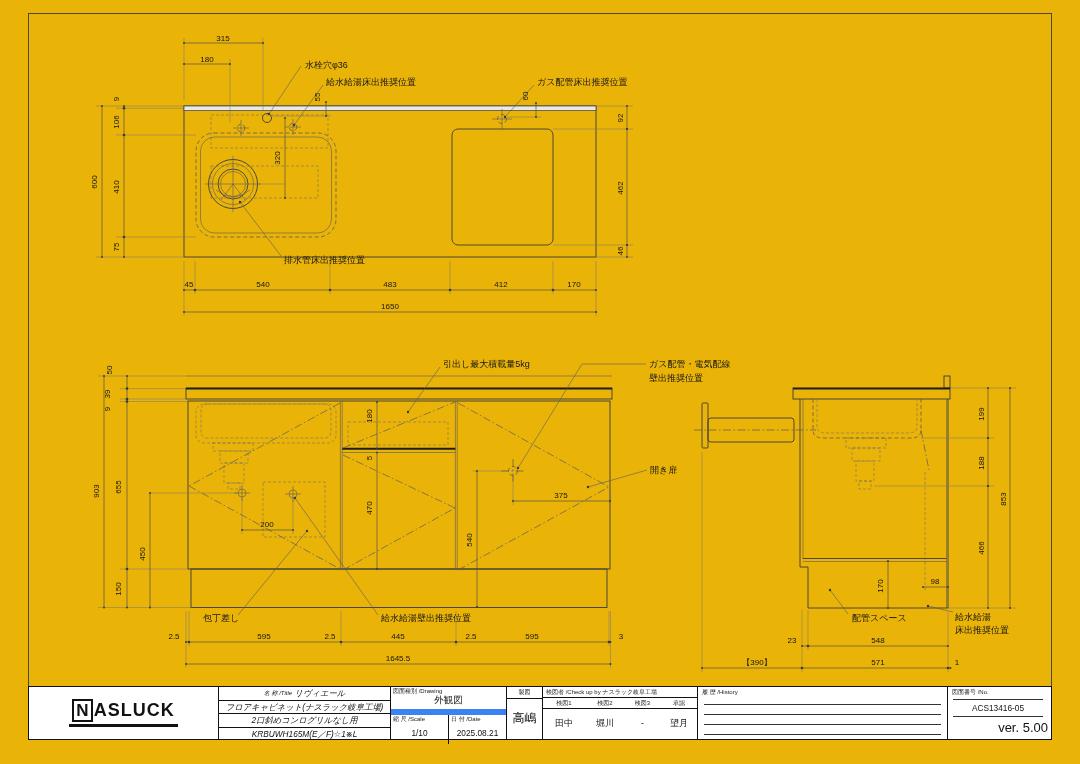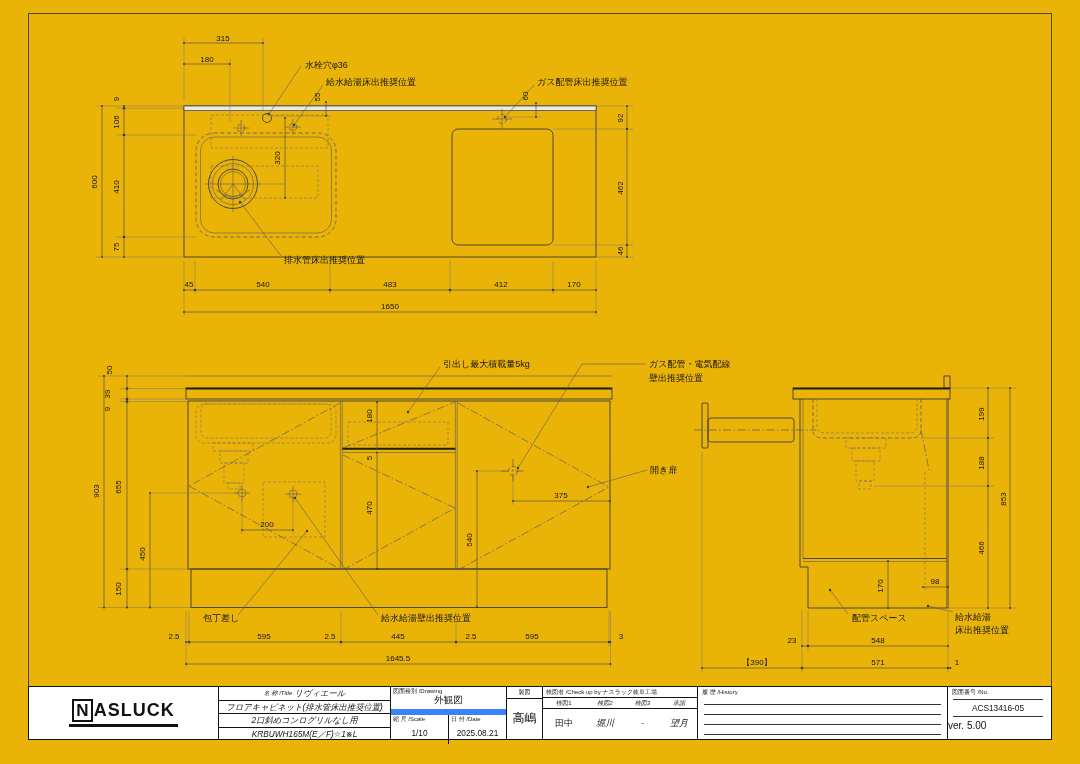--- a/index.html
+++ b/index.html
@@ -40,32 +40,32 @@
   .dc-sub+.dc-sub{border-left:1px solid #111;}
   .dc-sub .tiny{position:absolute;left:2px;top:1px;}
   .dc-sub .val{font-size:8.3px;padding-bottom:6px;}
   .drafter-cell{left:477px;width:36px;}
   .dr-h{height:11px;border-bottom:1px solid #111;display:flex;align-items:center;justify-content:center;}
   .dr-v{height:39px;display:flex;align-items:center;justify-content:center;font-size:12px;}
   .check-cell{left:513px;width:155px;}
   .ck-h{height:11px;border-bottom:1px solid #111;display:flex;align-items:center;padding-left:3px;box-sizing:border-box;}
   .ck-grid{display:grid;grid-template-columns:42px 40px 35px 38px;grid-template-rows:11px 28px;}
   .ck-grid>div{display:flex;align-items:center;justify-content:center;box-sizing:border-box;}
-  .ck-grid>div:nth-child(n+2):not(:nth-child(5)){border-left:0px;font-style:italic;}
+  .ck-grid>div:nth-child(n+2):not(:nth-child(5)){border-left:0px;}
   .ckc{border-left:1px solid #111;}
   .ckh{border-bottom:1px solid #111;}
   .ckv{font-size:9px;}
   .history-cell{left:668px;width:250px;}
   .hist-label{position:absolute;left:4px;top:2px;}
   .hline{position:absolute;left:6px;right:6px;border-top:0.8px solid #333;}
   .no-cell{left:918px;width:101px;display:flex;flex-direction:column;}
   .no-label{padding:2px 0 0 4px;}
   .no-line{border-top:1px solid #333;margin:3px 5px 0 5px;}
   .no-val{text-align:center;font-size:8.3px;padding-top:3px;}
-  .no-ver{text-align:left;font-size:10px;padding-top:3px;}
+  .no-ver{text-align:right;font-size:13px;padding-top:3px;}
 </style>
 </head>
 <body>
 
 <div id="sheet">
 
 <svg width="1080" height="764" viewBox="0 0 1080 764">
   <defs>
     <marker id="dt" markerWidth="4" markerHeight="4" refX="2" refY="2">
       <circle cx="2" cy="2" r="1.4" fill="#3a3a3a"></circle>
@@ -387,21 +387,21 @@
       <span class="logo-n">N</span>
       <span class="logo-rest">ASLUCK</span>
     </div>
   </div>
 
   <div class="cell title-cell">
     <div class="trow">
       <span class="tiny">名 称 /Title</span>&nbsp;
       <span>リヴィエール</span>
     </div>
-    <div class="trow">フロアキャビネット(排水管床出推奨位置)</div>
+    <div class="trow">フロアキャビネット(ナスラック岐阜工場)</div>
     <div class="trow">2口斜めコンログリルなし用</div>
     <div class="trow">KRBUWH165M(E／F)☆1※L</div>
   </div>
 
   <div class="cell drawing-cell">
     <div class="dc-top">
       <span class="tiny">図面種別 /Drawing</span>
       <span class="dc-val">外観図</span>
     </div>
     <div class="dc-bot">

